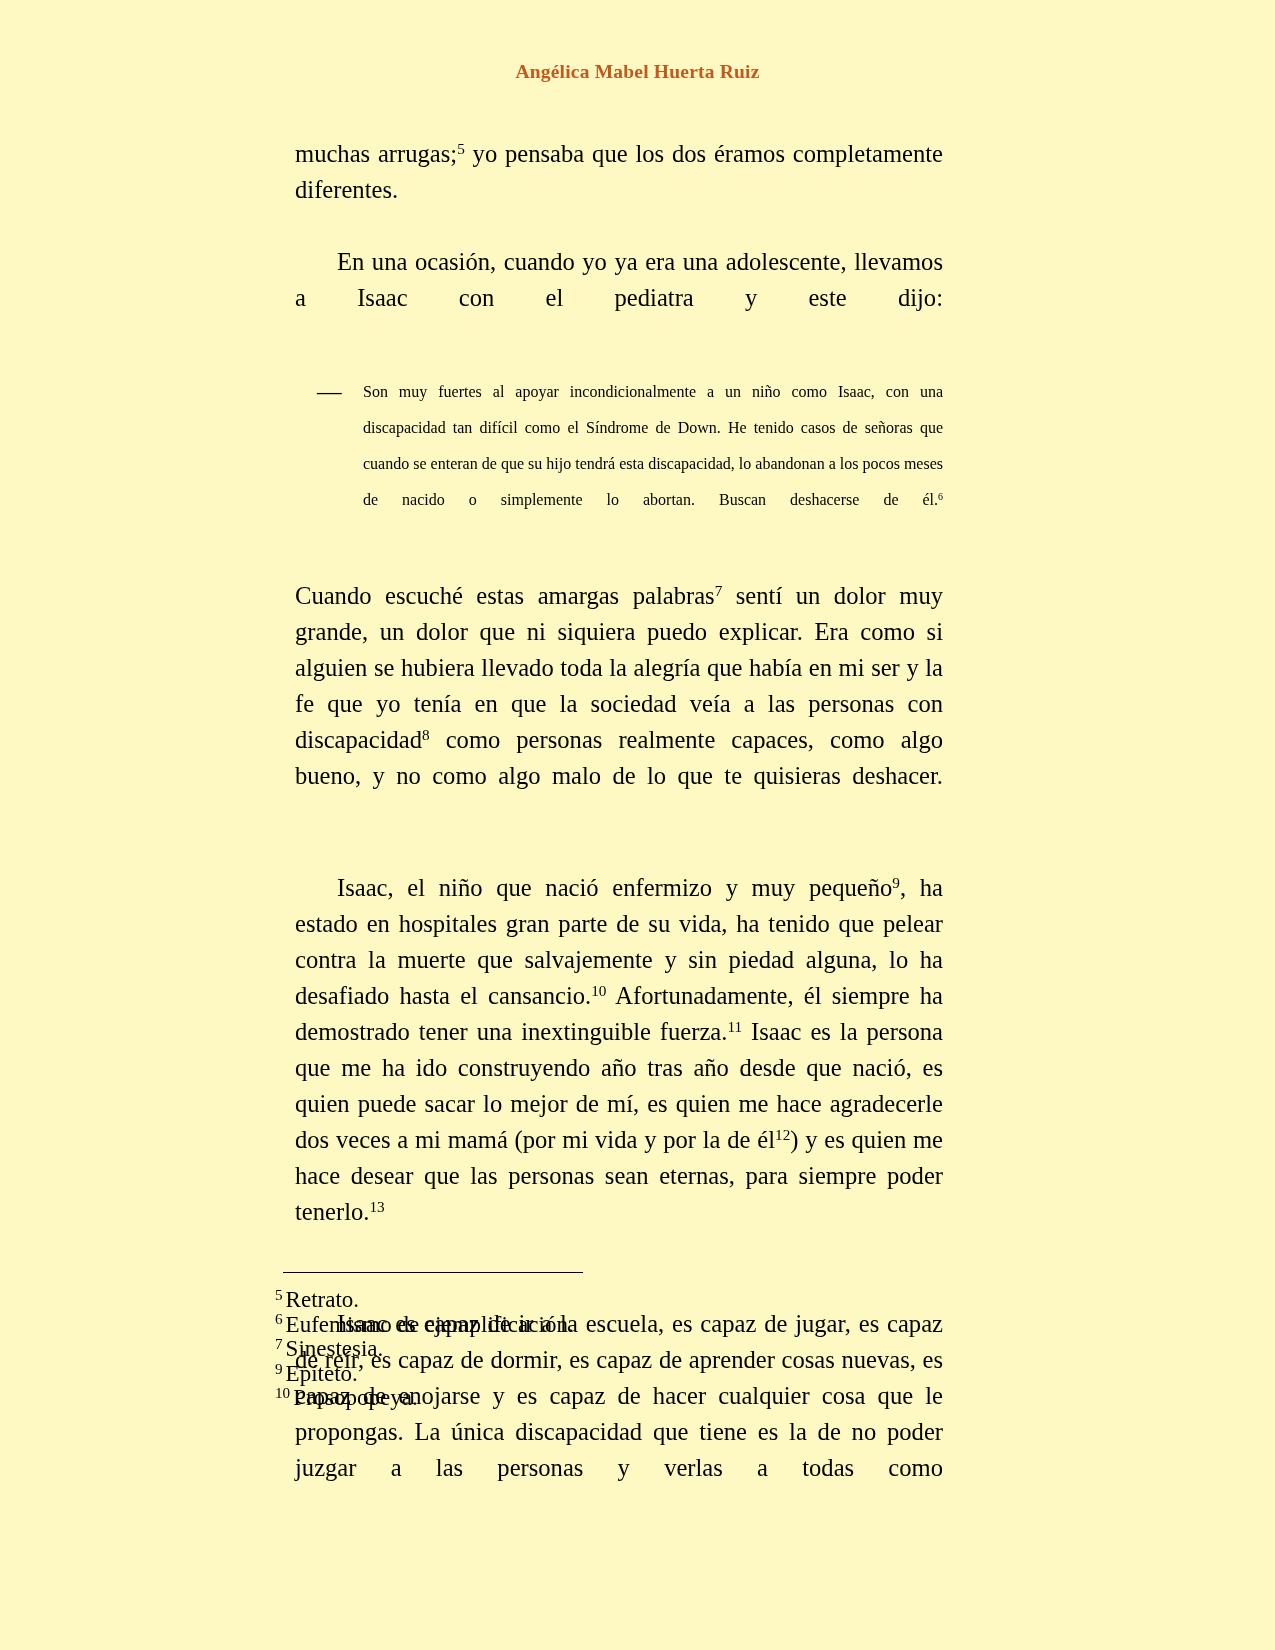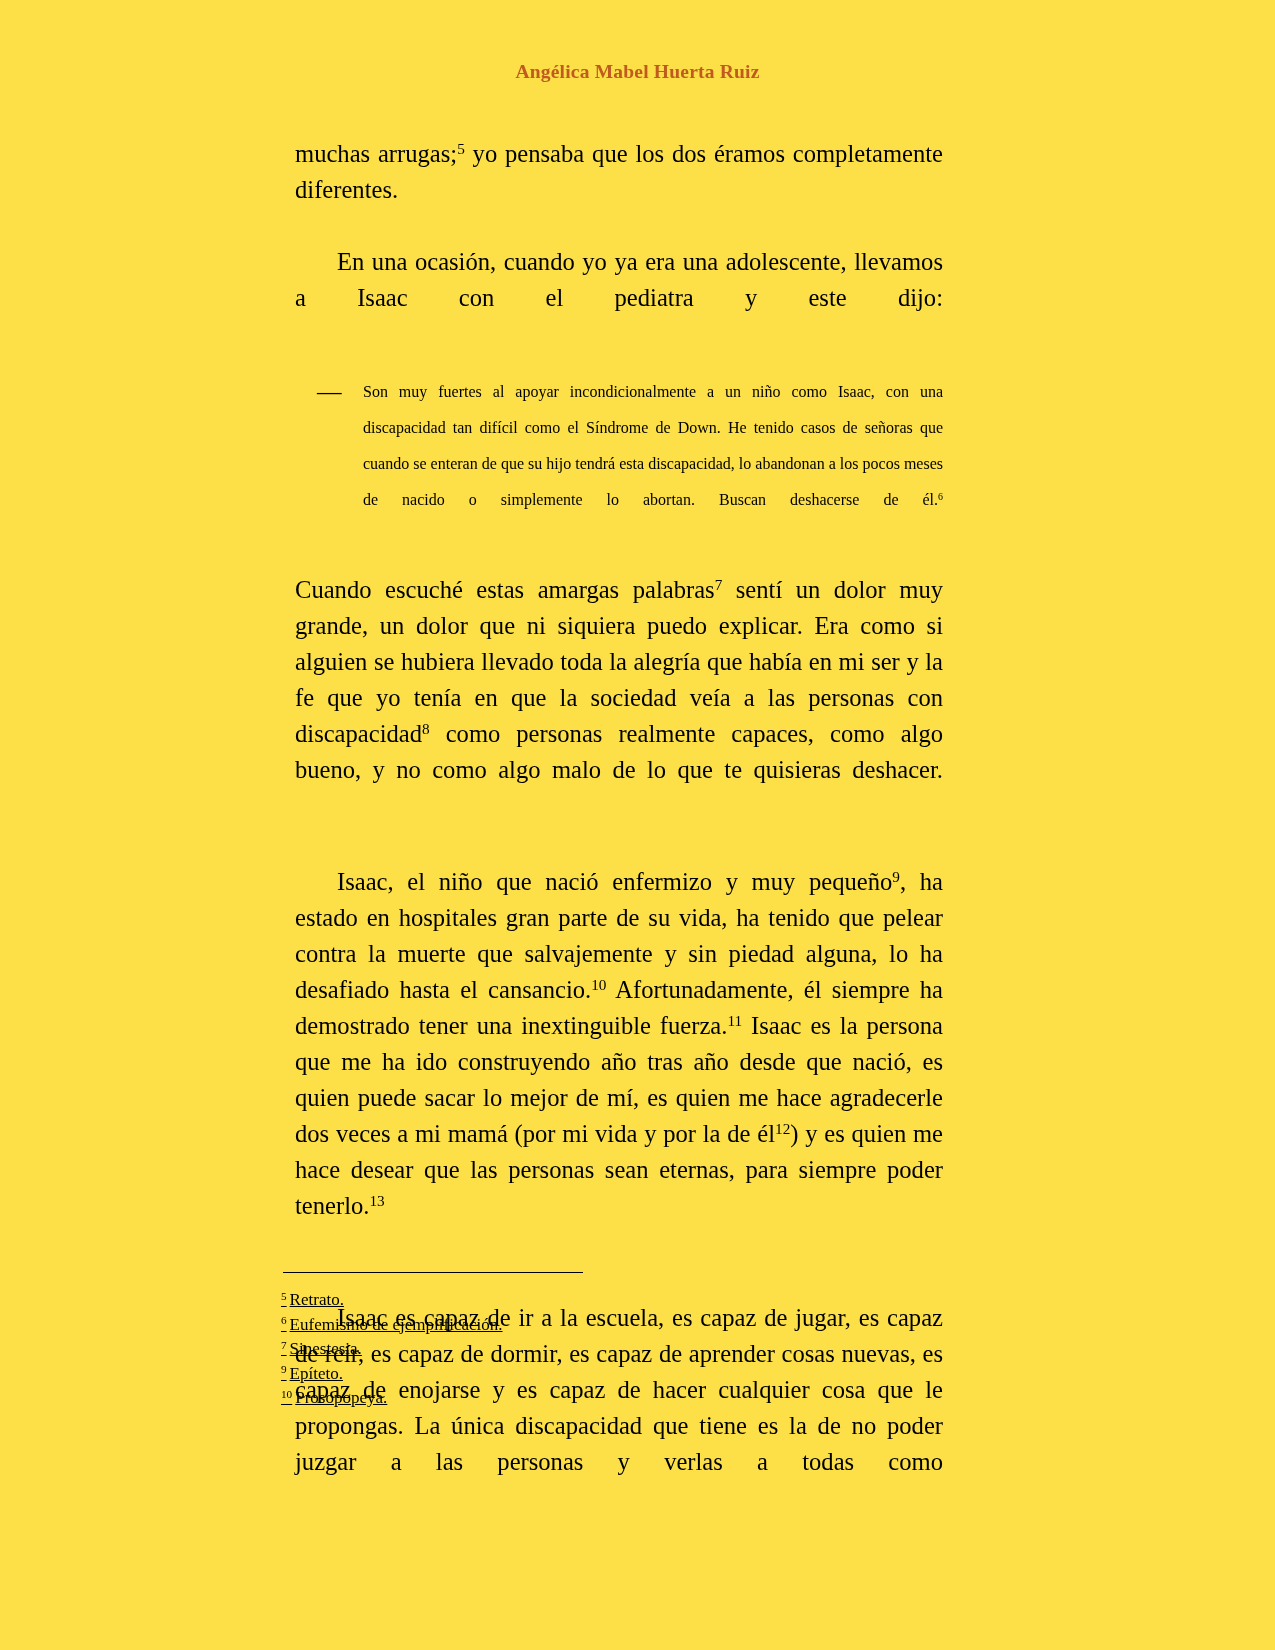--- a/index.html
+++ b/index.html
@@ -4,21 +4,21 @@
 <style>
   html, body {
     margin: 0;
     padding: 0;
     background: #ffffff;
   }
   .page {
     position: relative;
     width: 1275px;
     height: 1650px;
-    background: #fde047;
+    background: #fef9c3;
     box-sizing: border-box;
     overflow: hidden;
     font-family: "Liberation Serif", "DejaVu Serif", serif;
     color: #000000;
   }
 
   
   .running-header {
     position: absolute;
     top: 61px;
@@ -45,21 +45,21 @@
     font-size: 24.6px;
     line-height: 36px;
     text-align: justify;
     text-justify: inter-word;
     hyphens: none;
   }
   p.body.indent {
     text-indent: 42px;
   }
   p.gap-small { }
-  p.gap-med   { margin-top: 18px; }
+  p.gap-med   { margin-top: 24px; }
   p.gap-large { margin-top: 40px; }
 
   
   p.body::after {
     content: "";
     display: inline-block;
     width: 100%;
   }
 
   
@@ -103,26 +103,25 @@
   .footnote-rule {
     position: absolute;
     left: 283px;
     top: 1272px;
     width: 300px;
     height: 0;
     border-top: 1.6px solid #000000;
   }
   .footnotes {
     position: absolute;
-    left: 281px;
+    left: 275px;
     top: 1288px;
     width: 648px;
-    font-size: 17px;
+    font-size: 23px;
     line-height: 24.6px;
-    text-decoration: underline;
   }
   .footnote-item {
     margin: 0;
     padding: 0;
     white-space: nowrap;
   }
   .footnote-num {
     font-size: 0.66em;
     vertical-align: 0.48em;
     line-height: 0;

